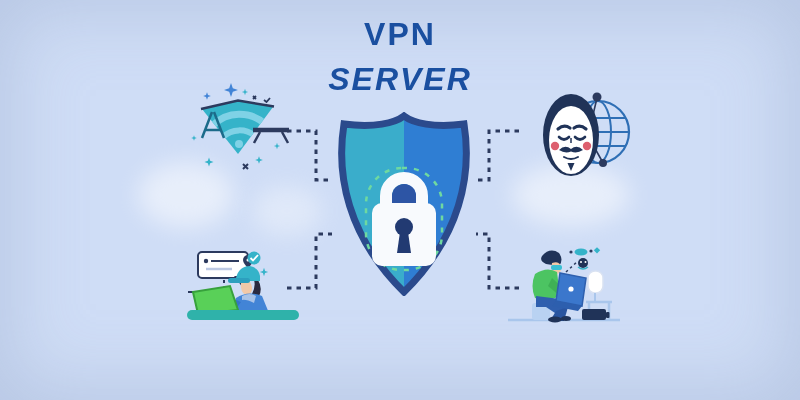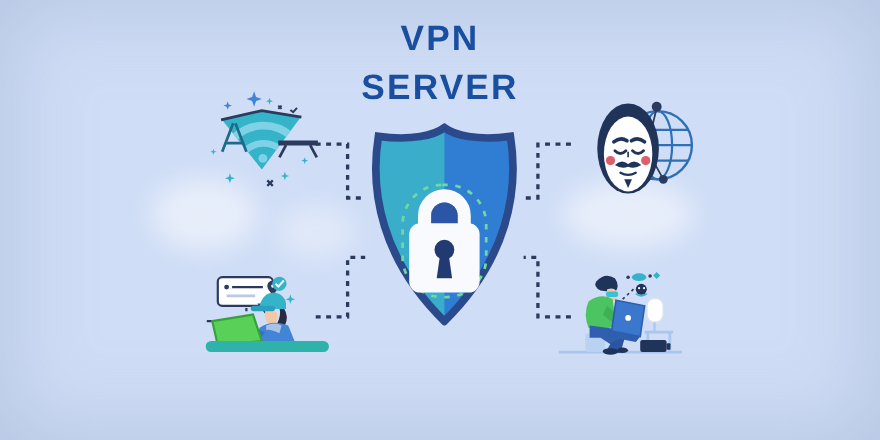--- a/index.html
+++ b/index.html
@@ -13,21 +13,21 @@
     --lightblue:#a9c6ec; --collar:#a9c3e8; --seat:#b9d2f2; --white:#ffffff;
   }
   html,body{margin:0;padding:0;}
   body{background:#9fb2d6;font-family:"Liberation Sans",sans-serif;}
   .stage{position:relative;width:800px;height:400px;overflow:hidden;background:var(--bg);
          box-shadow:inset 0 0 70px 12px rgba(148,165,200,.38);}
   .cloud{position:absolute;background:var(--white);border-radius:50%;filter:blur(11px);opacity:.5;}
   .title{position:absolute;left:0;top:10px;width:100%;text-align:center;color:var(--title);
          font-weight:800;letter-spacing:2px;line-height:1;}
   .title .l1{font-size:32px;margin-top:8px;}
-  .title .l2{font-size:32px;margin-top:13px;}
+  .title .l2{font-size:32px;margin-top:13px;font-style:italic;}
   .abs{position:absolute;}
   
   .f-steal{fill:var(--shieldteal);} .f-sblue{fill:var(--shieldblue);}
   .s-sborder{stroke:var(--shieldborder);fill:none;}
   .f-lockw{fill:var(--lockwhite);} .st-lockw{stroke:var(--lockwhite);fill:none;}
   .f-lockin{fill:var(--lockinner);} .f-lockd{fill:var(--lockdark);}
   .s-dashg{stroke:var(--dashgreen);fill:none;}
   .s-navy{stroke:var(--navy);fill:none;} .f-navy{fill:var(--navy);}
   .f-teal{fill:var(--teal);} .s-teal{stroke:var(--teal);fill:none;}
   .s-tlight{stroke:var(--teallight);fill:none;} .f-tlight{fill:var(--teallight);}

